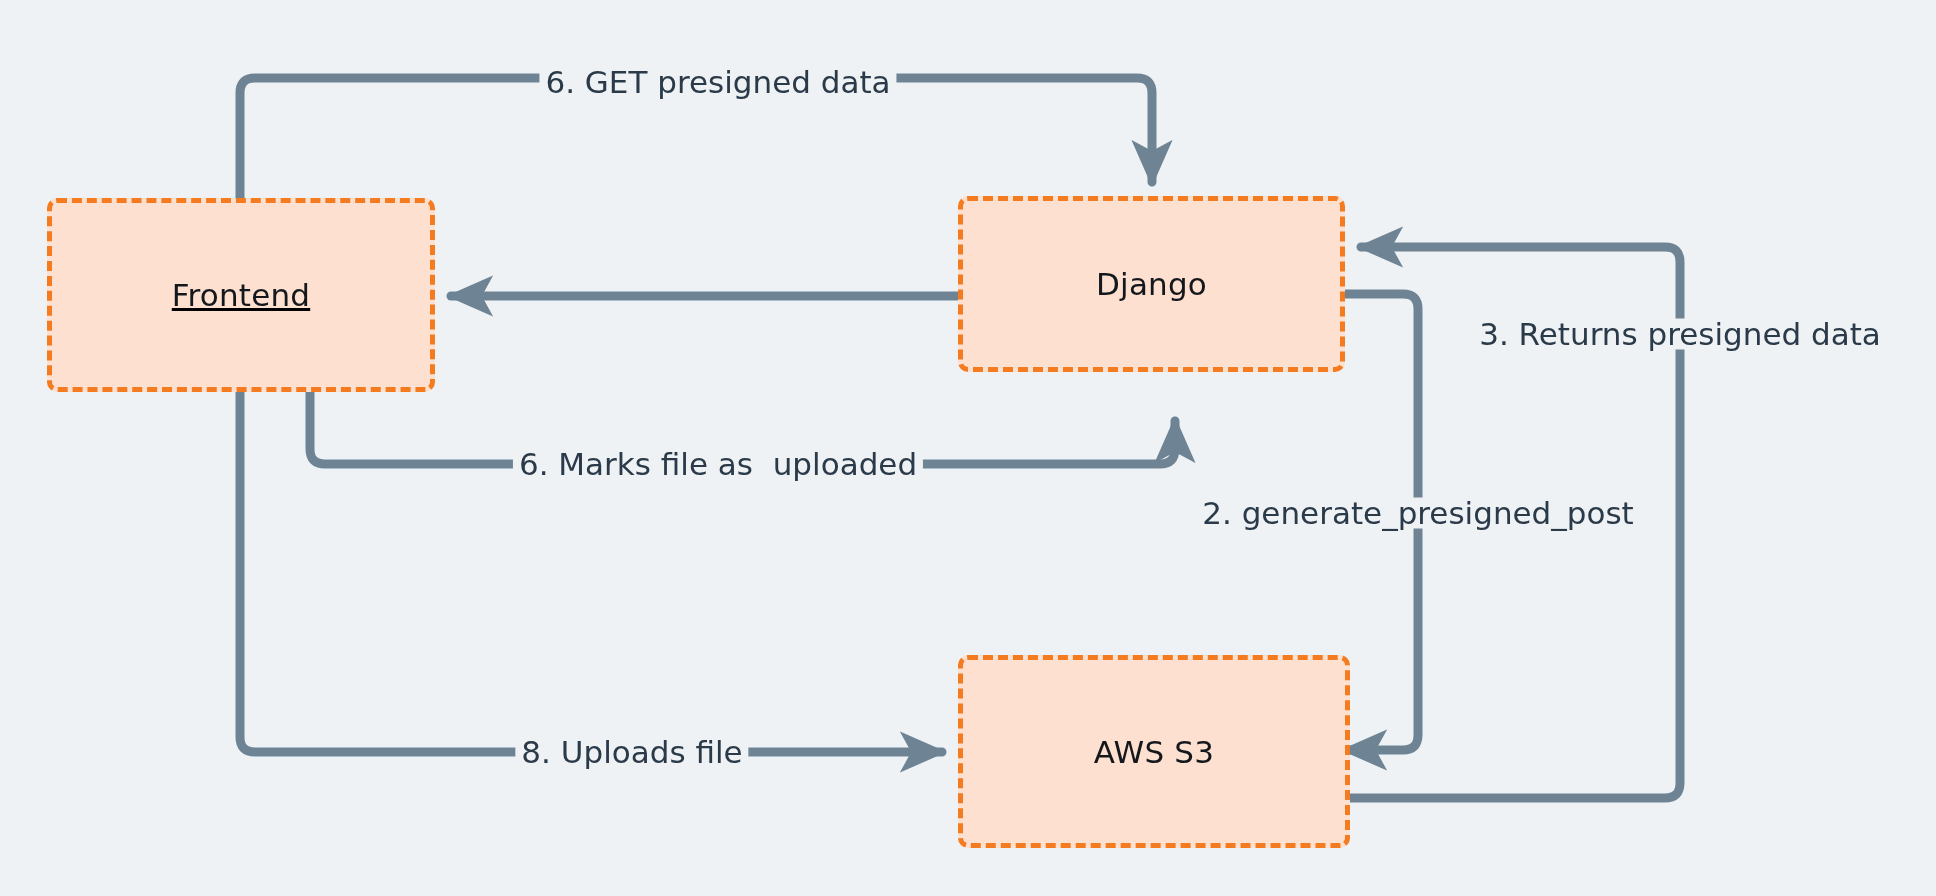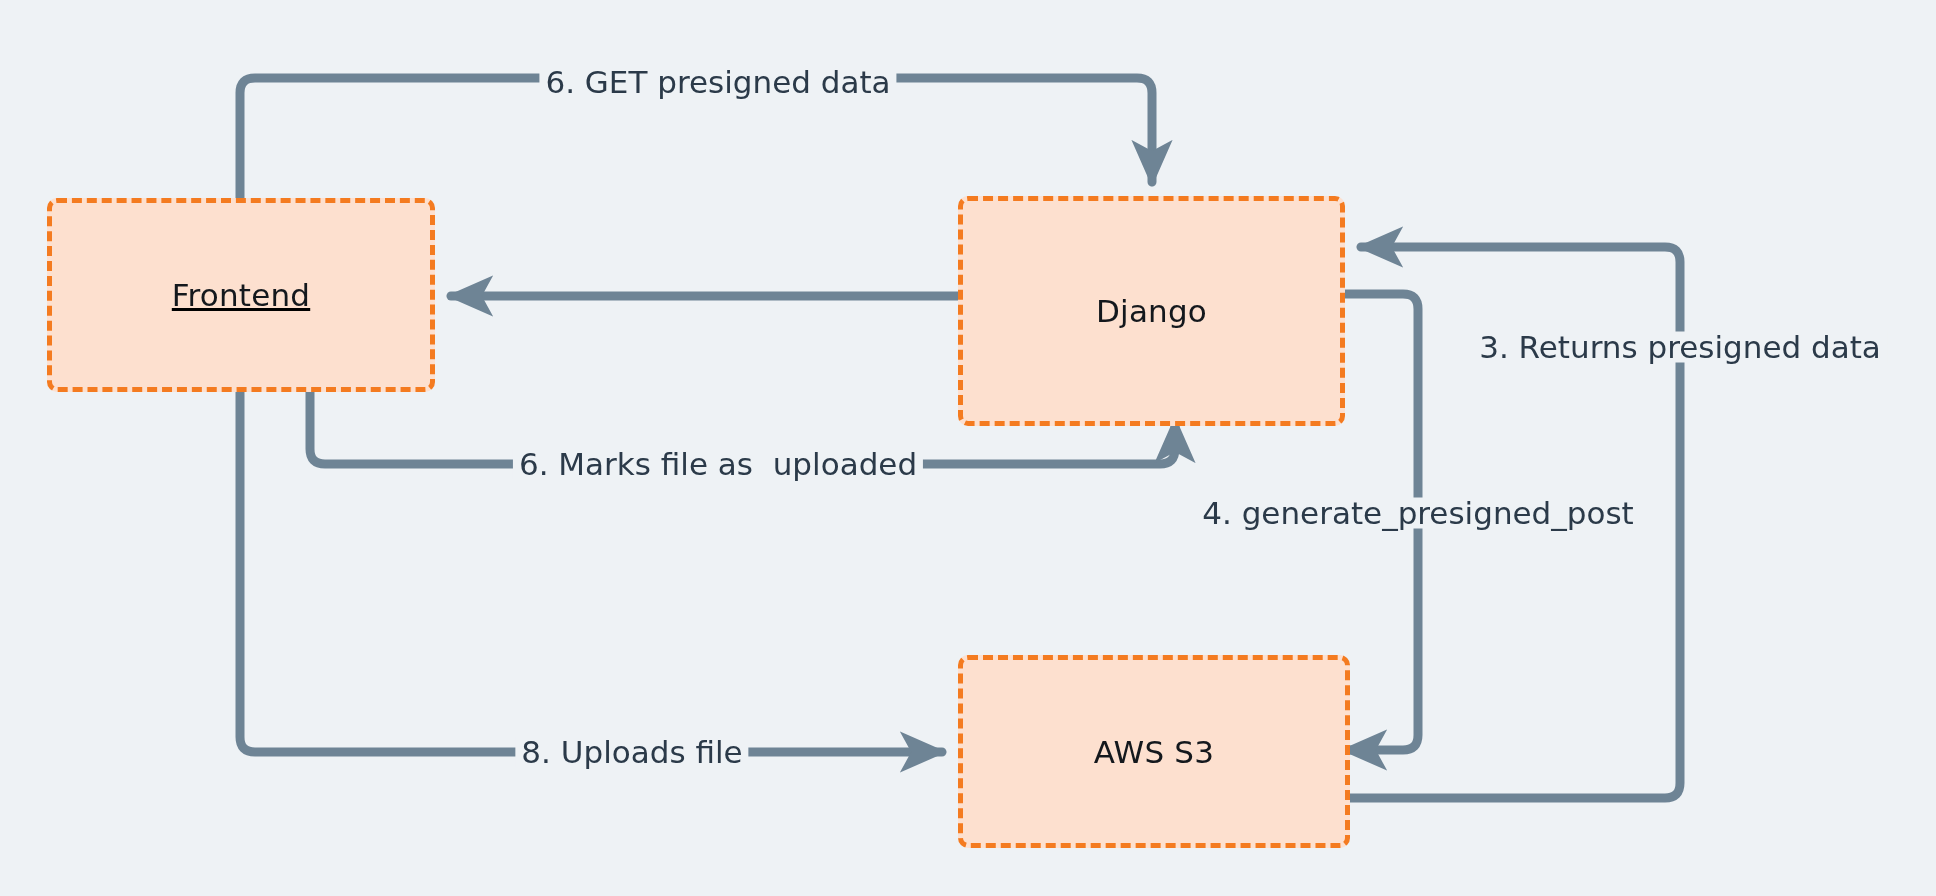--- a/index.html
+++ b/index.html
@@ -71,32 +71,32 @@
 
     <path d="M 240 392 L 240 737 Q 240 752 255 752 L 942 752" fill="none" stroke="#6e8495" stroke-width="9" stroke-linecap="round" marker-end="url(#arrow)"></path>
 
     <path d="M 310 392 L 310 449 Q 310 464 325 464 L 1160 464 Q 1175 464 1175 449 L 1175 421" fill="none" stroke="#6e8495" stroke-width="9" stroke-linecap="round" marker-end="url(#arrow)"></path>
   </svg>
 
   <div class="node" style="left:47px; top:198px; width:388px; height:194px;text-decoration:underline;">
     <span class="node-label">Frontend</span>
   </div>
 
-  <div class="node" style="left:958px; top:196px; width:387px; height:230px;justify-content:center;">
+  <div class="node" style="left:958px; top:196px; width:387px; height:176px;justify-content:center;">
     <span class="node-label">Django</span>
   </div>
 
   <div class="node" style="left:958px; top:655px; width:392px; height:193px;">
     <span class="node-label">AWS S3</span>
   </div>
 
   <div class="edge-label" style="left:718px; top:82px;">6. GET presigned data</div>
 
-  <div class="edge-label" style="left:1418px; top:513px;">4. generate_presigned_post</div>
+  <div class="edge-label" style="left:1418px; top:513px;">2. generate_presigned_post</div>
 
-  <div class="edge-label" style="left:1680px; top:347px;">3. Returns presigned data</div>
+  <div class="edge-label" style="left:1680px; top:334px;">3. Returns presigned data</div>
 
 
   <div class="edge-label" style="left:632px; top:752px;">8. Uploads file</div>
 
   <div class="edge-label" style="left:718px; top:464px;">6. Marks file as  uploaded</div>
 
 </div>
 
 </body></html>

